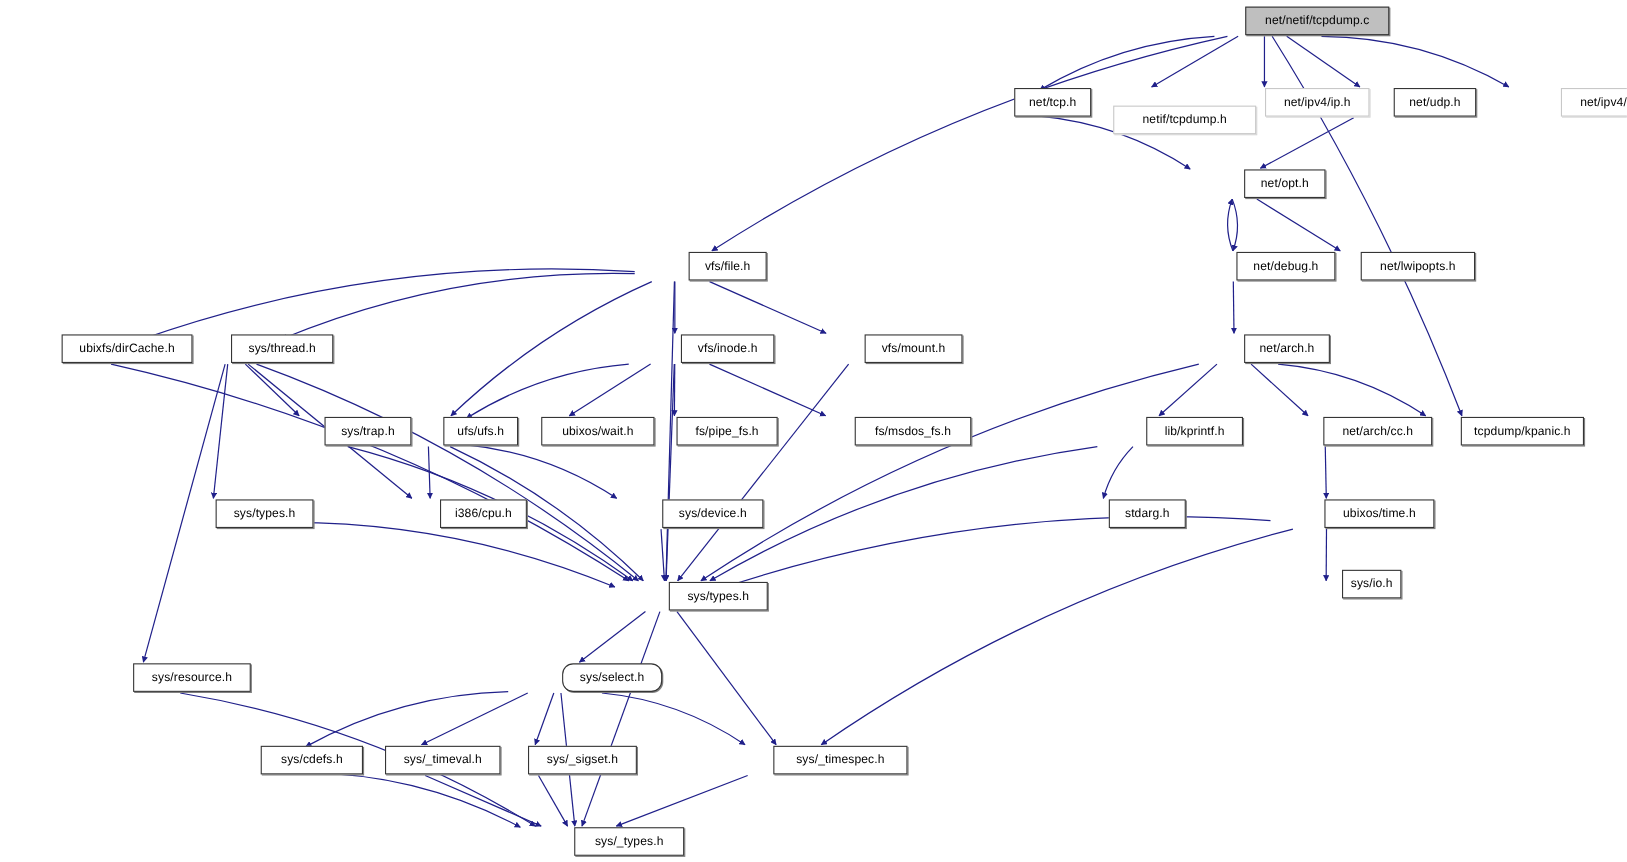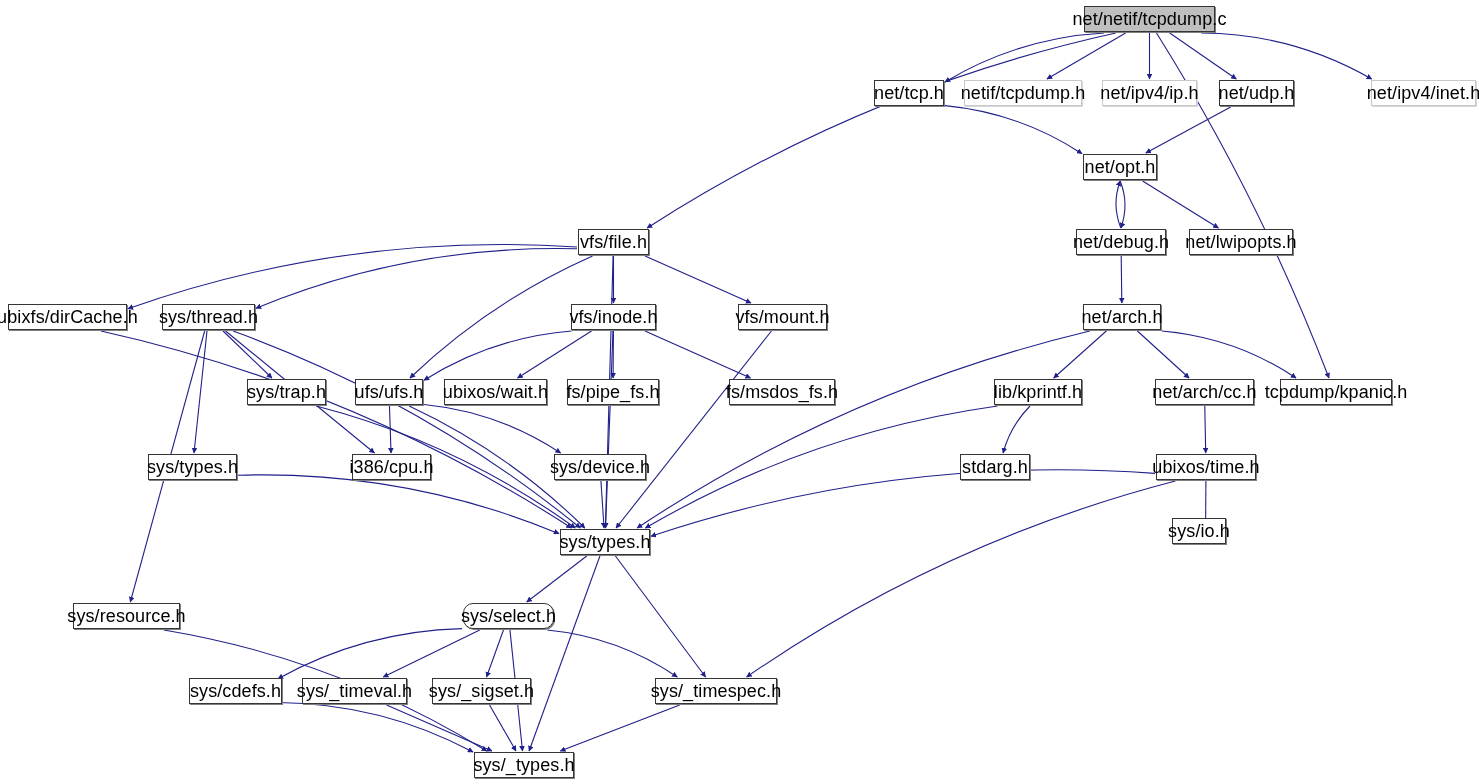--- a/index.html
+++ b/index.html
@@ -27,26 +27,27 @@
   }
   .node {
     position: absolute;
     box-sizing: border-box;
     display: flex;
     align-items: center;
     justify-content: center;
     height: 26px;
     background: #ffffff;
     border: 1px solid #404040;
-    font-size: 18px;
+    font-size: 11px;
     line-height: 1;
     color: #000000;
     white-space: nowrap;
     letter-spacing: 0.1px;
     padding: 0 6px;
+    margin-left: 48px;
   }
   
   .node.solid {
     border-color: #353535;
     box-shadow: 1px 1px 0 0 #808080;
   }
   
   .node.ghost {
     border-color: #c8c8c8;
     box-shadow: 1px 1px 0 0 #d8d8d8;
@@ -128,21 +129,21 @@
       <path d="M489.5405405405405,705 Q502.75,728 515.9594594594595,751" fill="none" stroke="#20208a" stroke-width="1.1" marker-end="url(#ah)"></path>
       <path d="M679.6756756756756,705 Q620,728 560.3243243243244,751" fill="none" stroke="#20208a" stroke-width="1.1" marker-end="url(#ah)"></path>
       <path d="M163.8489932885906,630 Q337.1092219593271,658.8621427595133 486.6510067114094,751" fill="none" stroke="#20208a" stroke-width="1.1" marker-end="url(#ah)"></path>
     </svg>
 <div class="node root" style="left: 1084px; top: 6px; width: 131px;">
       <span>net/netif/tcpdump.c</span>
     </div>
     <div class="node solid" style="left: 874px; top: 80px; width: 70px;">
       <span>net/tcp.h</span>
     </div>
-    <div class="node ghost" style="left: 964px; top: 80px; width: 118px; justify-content: center;">
+    <div class="node ghost" style="left: 964px; top: 96px; width: 130px; justify-content: center;">
       <span>netif/tcpdump.h</span>
     </div>
     <div class="node ghost" style="left: 1102px; top: 80px; width: 95px;">
       <span>net/ipv4/ip.h</span>
     </div>
     <div class="node solid" style="left: 1219px; top: 80px; width: 75px;">
       <span>net/udp.h</span>
     </div>
     <div class="node ghost" style="left: 1371px; top: 80px; width: 105px;">
       <span>net/ipv4/inet.h</span>

